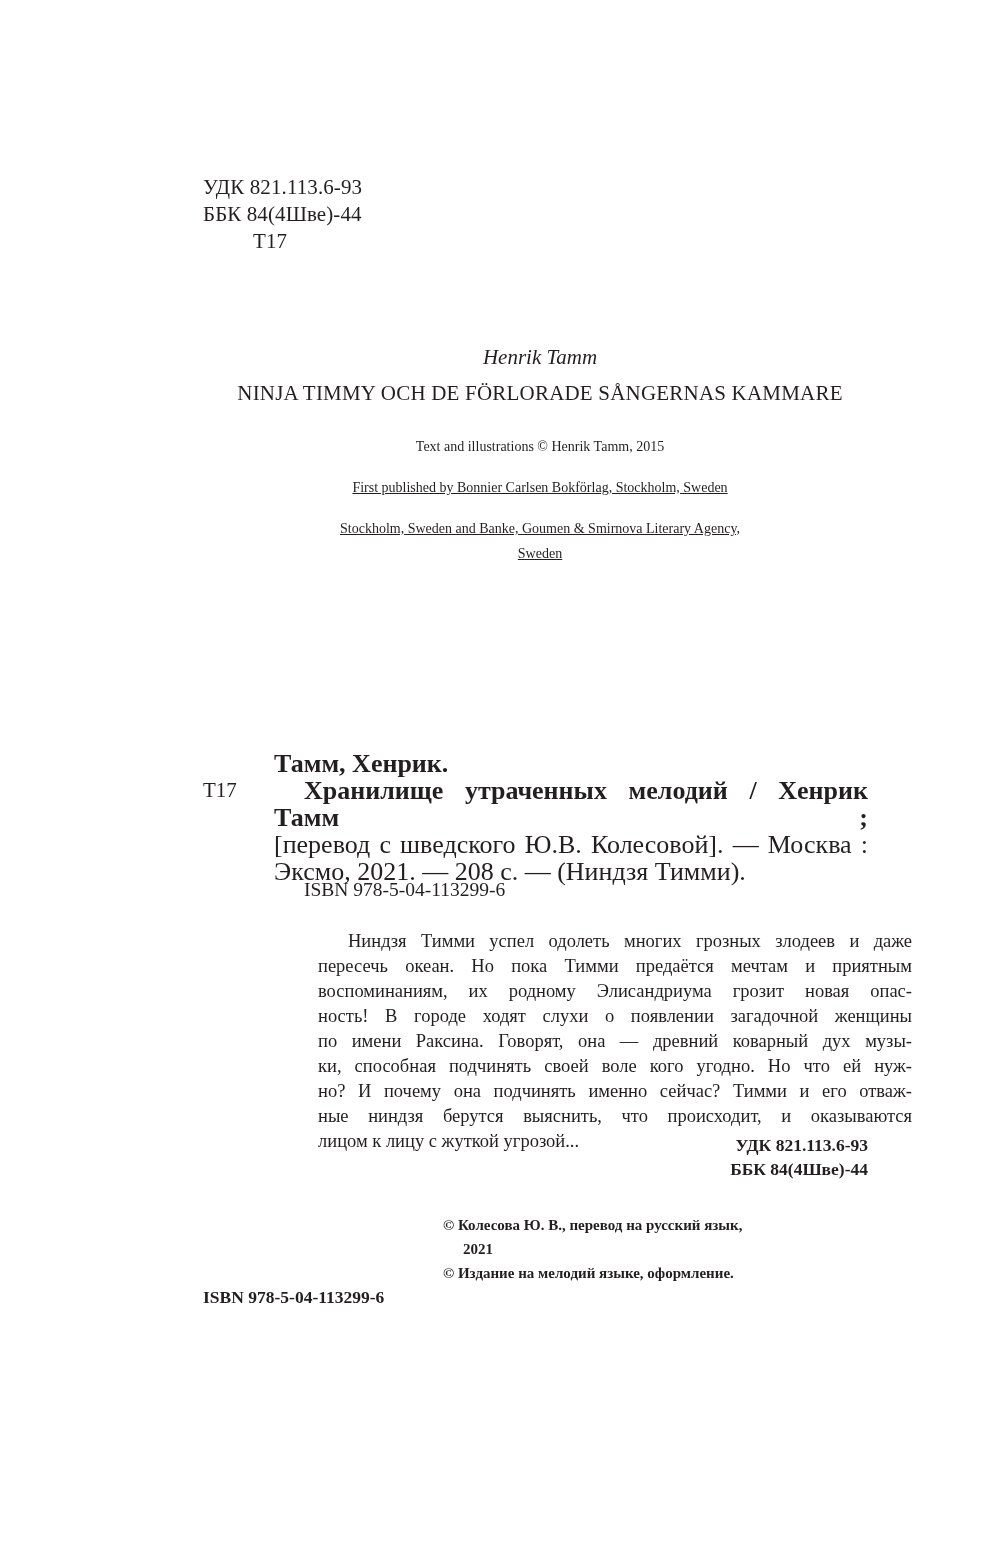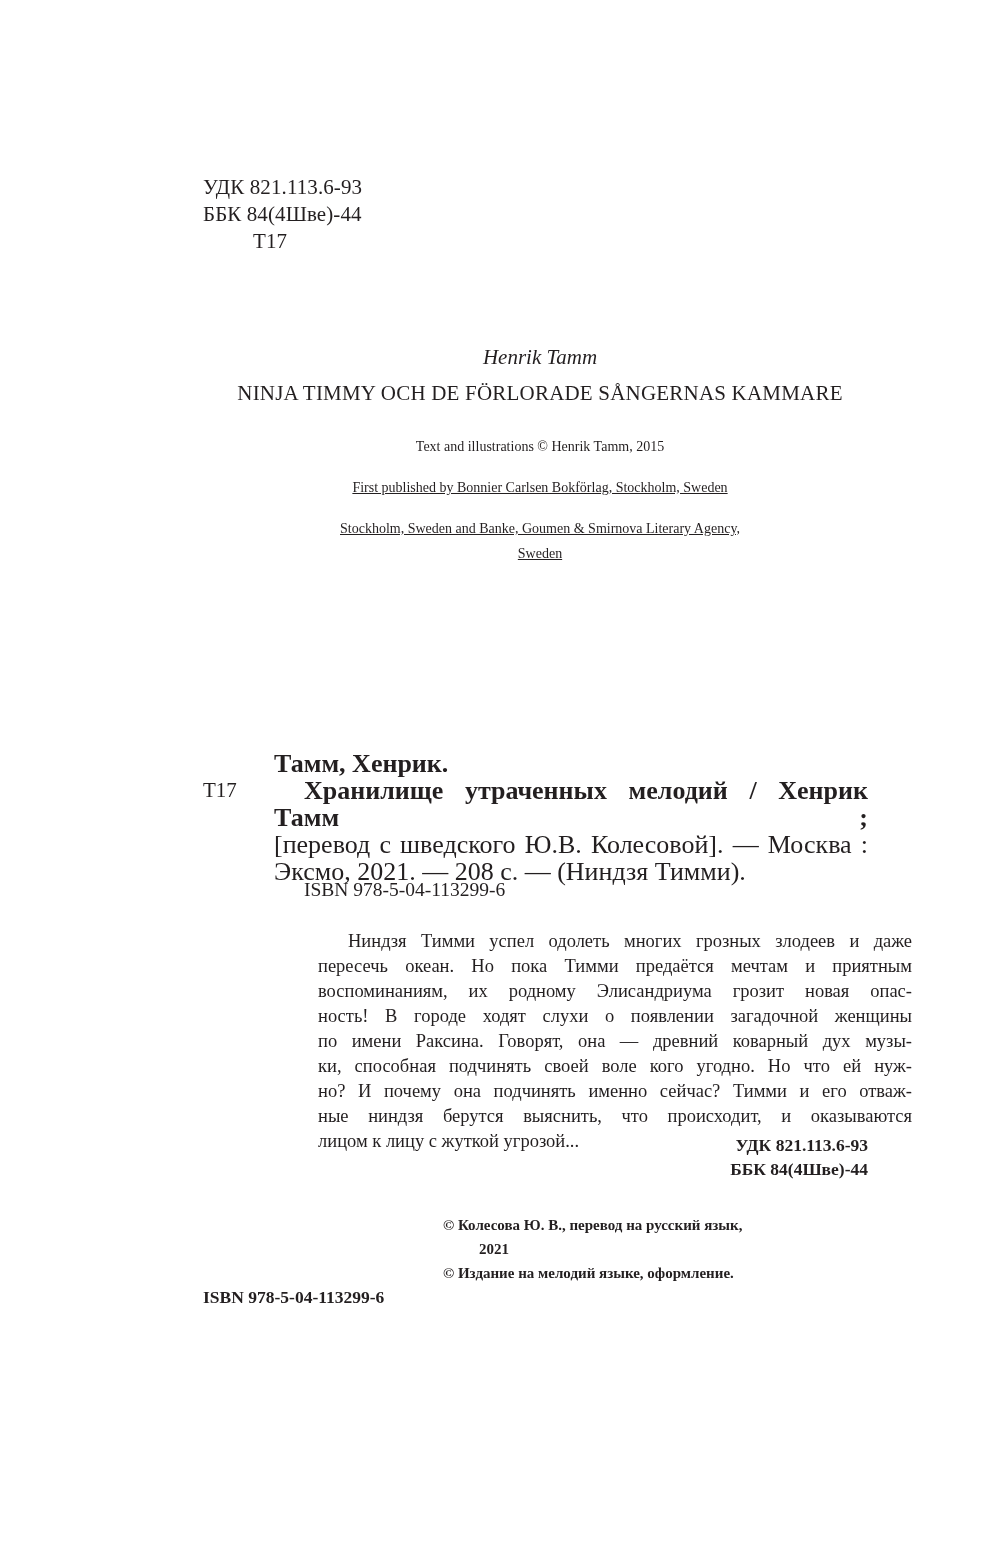--- a/index.html
+++ b/index.html
@@ -140,20 +140,20 @@
 </div>
 
 <div class="abs bottom-codes">
   <div>УДК 821.113.6-93</div>
   <div>ББК 84(4Шве)-44</div>
 </div>
 
 <div class="abs copyrights">
   <div class="item">
     <div>© Колесова Ю. В., перевод на русский язык,</div>
-    <div style="padding-left:20px;margin-left:16px;">2021</div>
+    <div style="padding-left:20px;">2021</div>
   </div>
   <div class="item">
     <div>© Издание на мелодий языке, оформление.</div>
   </div>
 </div>
 
 <div class="abs bottom-isbn">ISBN 978-5-04-113299-6</div>
 
 </body></html>

